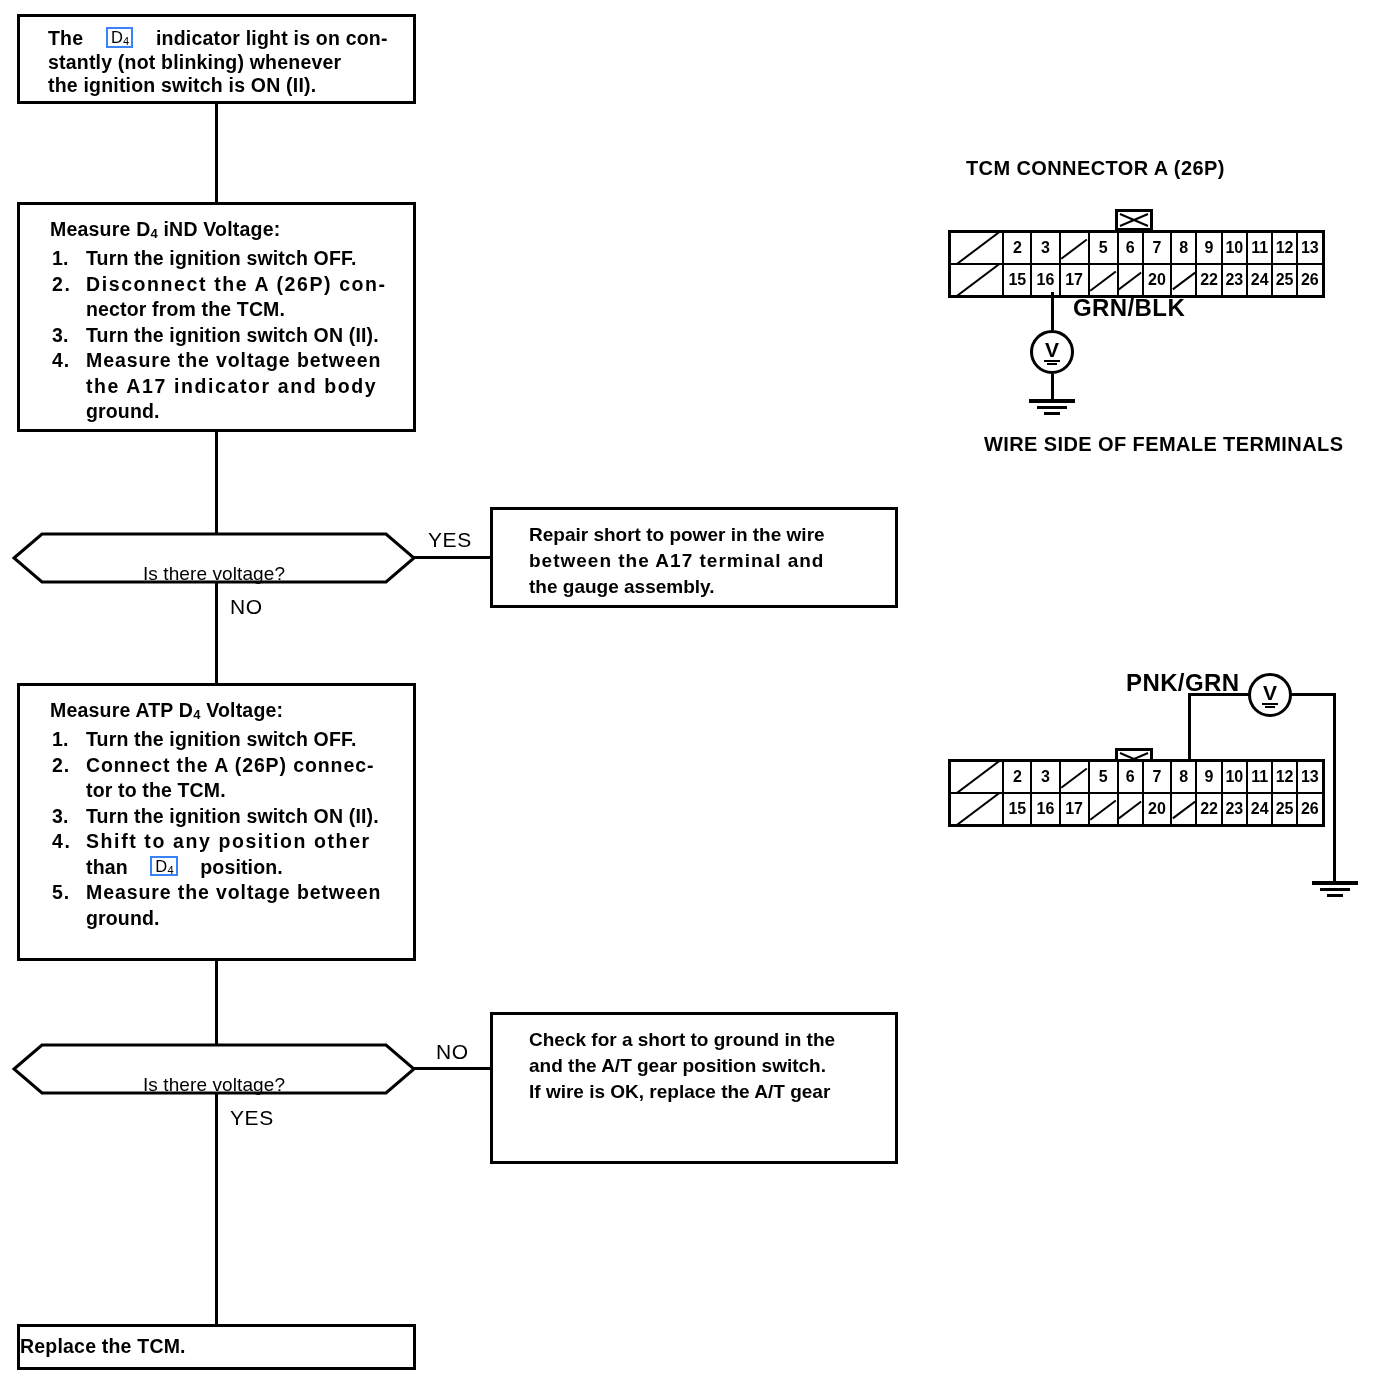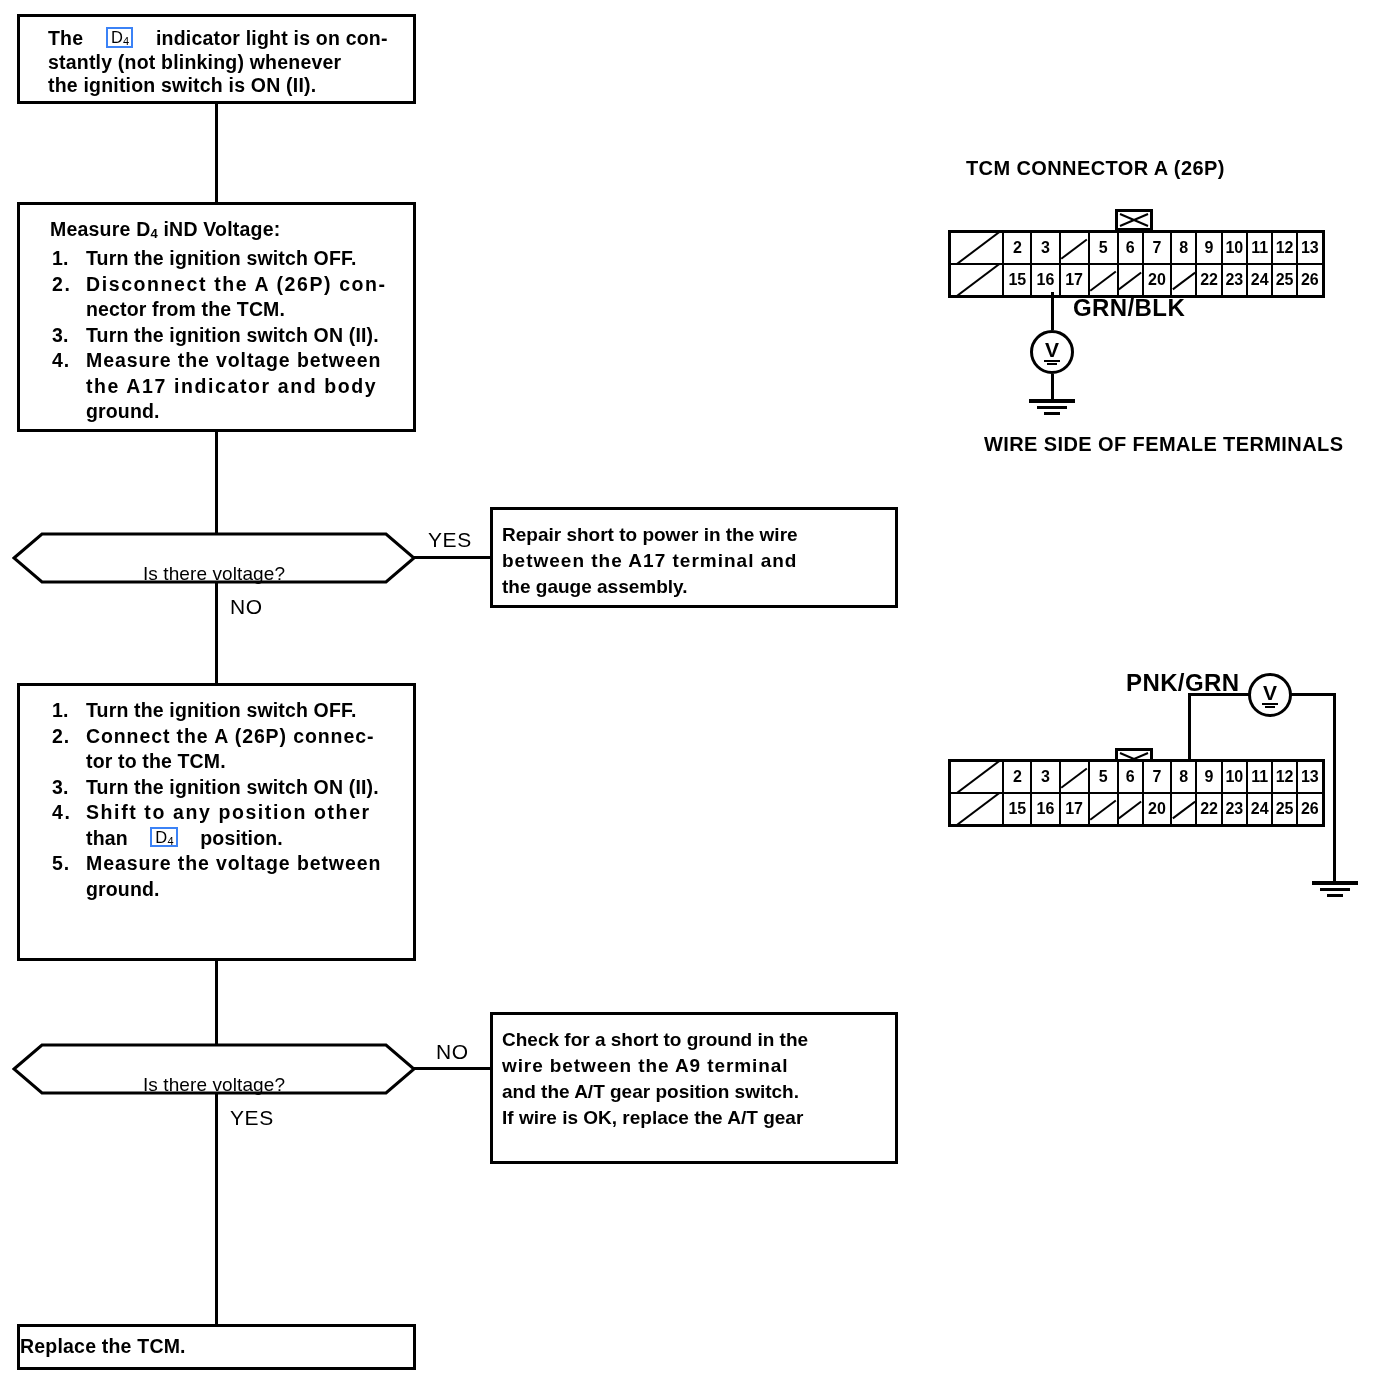--- a/index.html
+++ b/index.html
@@ -31,21 +31,21 @@
   .stmt{
     font-weight:bold;
     font-size:19.5px;
     line-height:23.5px;
     letter-spacing:0.2px;
   }
   .statement-box{
     padding:10px 14px 8px 28px;
   }
   .result-box{
-    padding:12px 14px 10px 9px;
+    padding:12px 14px 10px 36px;
     font-weight:bold;
     font-size:19px;
     line-height:26px;
   }
 
   
   .proc{
     position:absolute;
     left:0;top:0;right:0;
     padding:12px 10px 8px 30px;
@@ -285,20 +285,23 @@
     <div>Repair short to power in the wire</div>
     <div style="letter-spacing:1px;">between the A17 terminal and</div>
     <div>the gauge assembly.</div>
   </div>
 
   <div class="line-v" style="left:215px; top:583px; height:100px;"></div>
   <div class="branch-label" style="left:230px; top:595px;">NO</div>
 
   <div class="box" style="left:17px; top:683px; width:399px; height:278px;">
     <div class="proc">
+      <div class="proc-title">
+        <span>Measure ATP D</span><span class="sub4">4</span><span> Voltage:</span>
+      </div>
       <ol>
         <li><span class="num">1.</span><span>Turn the ignition switch OFF.</span></li>
         <li class="sp2"><span class="num">2.</span><span>Connect the A (26P) connec-</span></li>
         <li><span class="num"></span><span>tor to the TCM.</span></li>
         <li><span class="num">3.</span><span>Turn the ignition switch ON (II).</span></li>
         <li class="sp"><span class="num">4.</span><span>Shift to any position other</span></li>
         <li>
           <span class="num"></span>
           <span>than </span><span class="d4"><span>D</span><sub>4</sub></span><span> position.</span>
         </li>
@@ -315,21 +318,20 @@
       <polygon points="2,27 30,3 374,3 402,27 374,51 30,51" fill="#ffffff" stroke="#000000" stroke-width="3"></polygon>
     </svg>
     <span>Is there voltage?</span>
   </div>
 
   <div class="line-h" style="left:414px; top:1067px; width:78px;"></div>
   <div class="branch-label" style="left:436px; top:1040px;">NO</div>
 
   <div class="box result-box" style="left:490px; top:1012px; width:408px; height:152px;">
     <div>Check for a short to ground in the</div>
-    <div style="letter-spacing:0.9px;">wire between the A9 terminal</div>
     <div>and the A/T gear position switch.</div>
     <div>If wire is OK, replace the A/T gear</div>
   </div>
 
   <div class="line-v" style="left:215px; top:1094px; height:232px;"></div>
   <div class="branch-label" style="left:230px; top:1106px;">YES</div>
 
   <div class="box" style="left:17px; top:1324px; width:399px; height:46px; display:flex; align-items:center; ">
     <span class="stmt">Replace the TCM.</span>
   </div>

